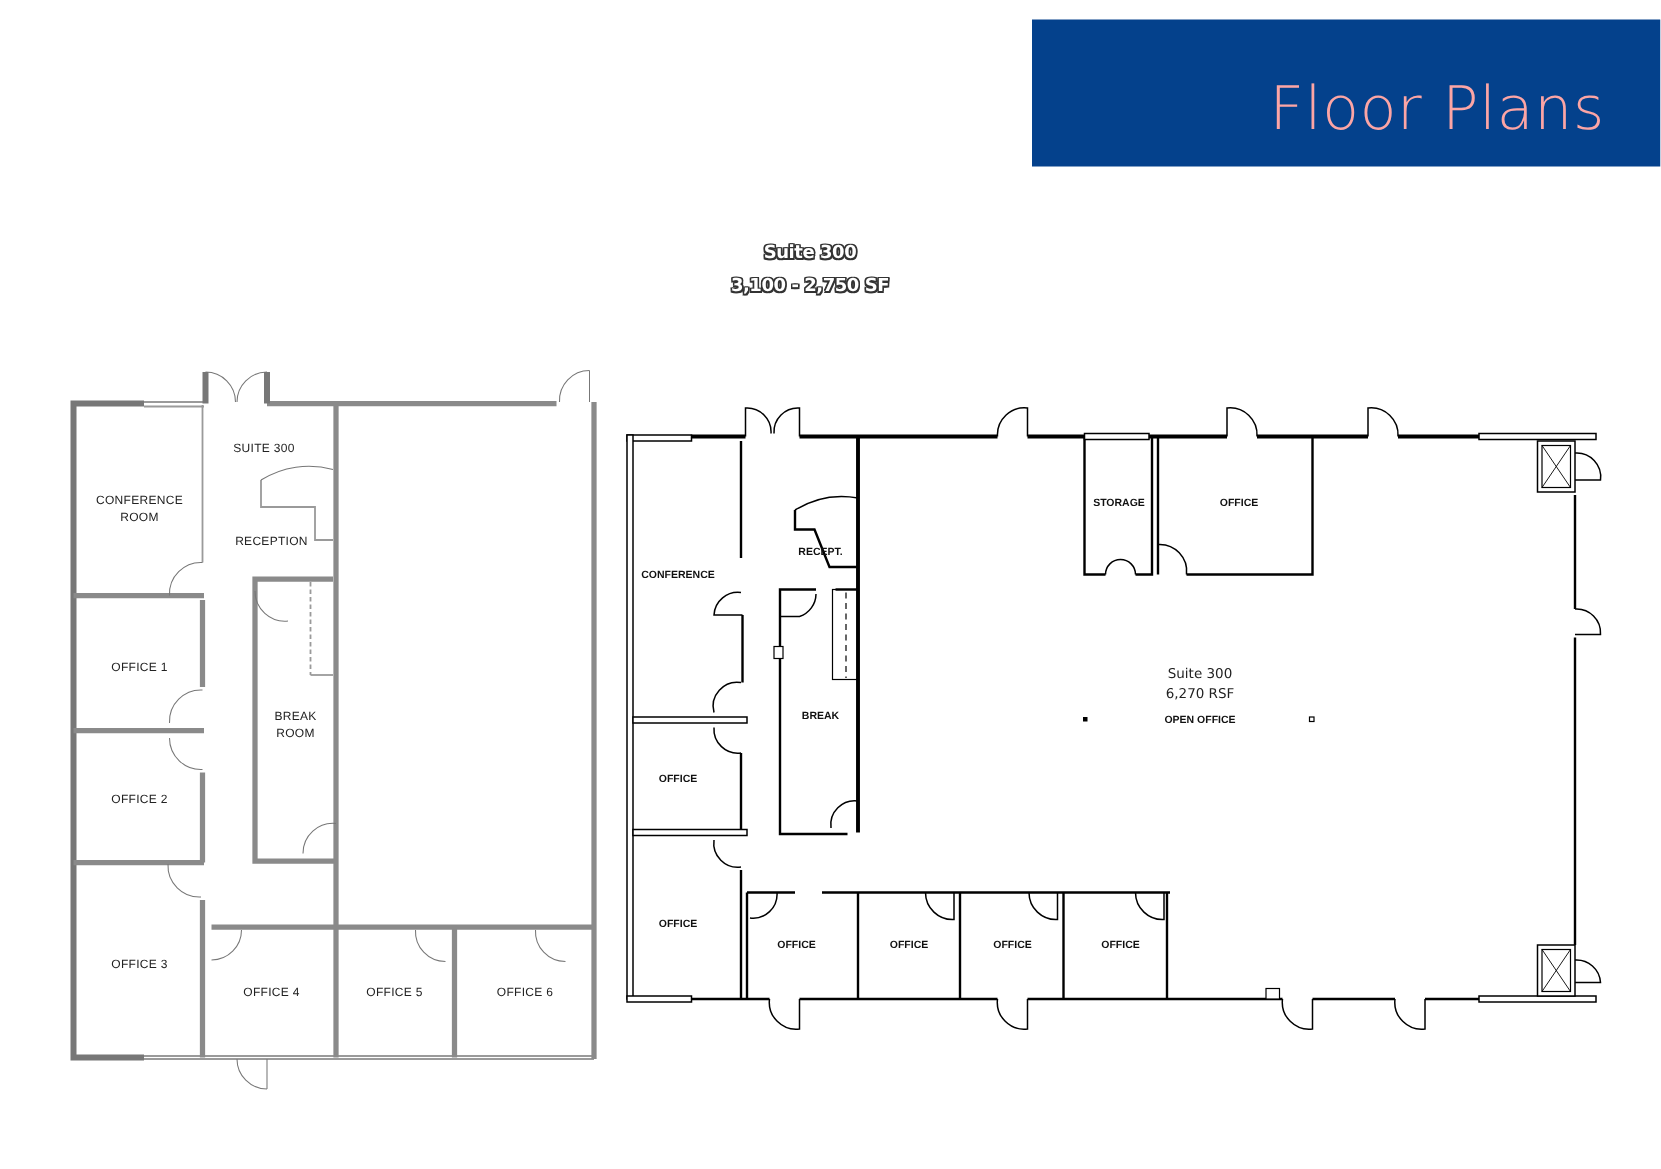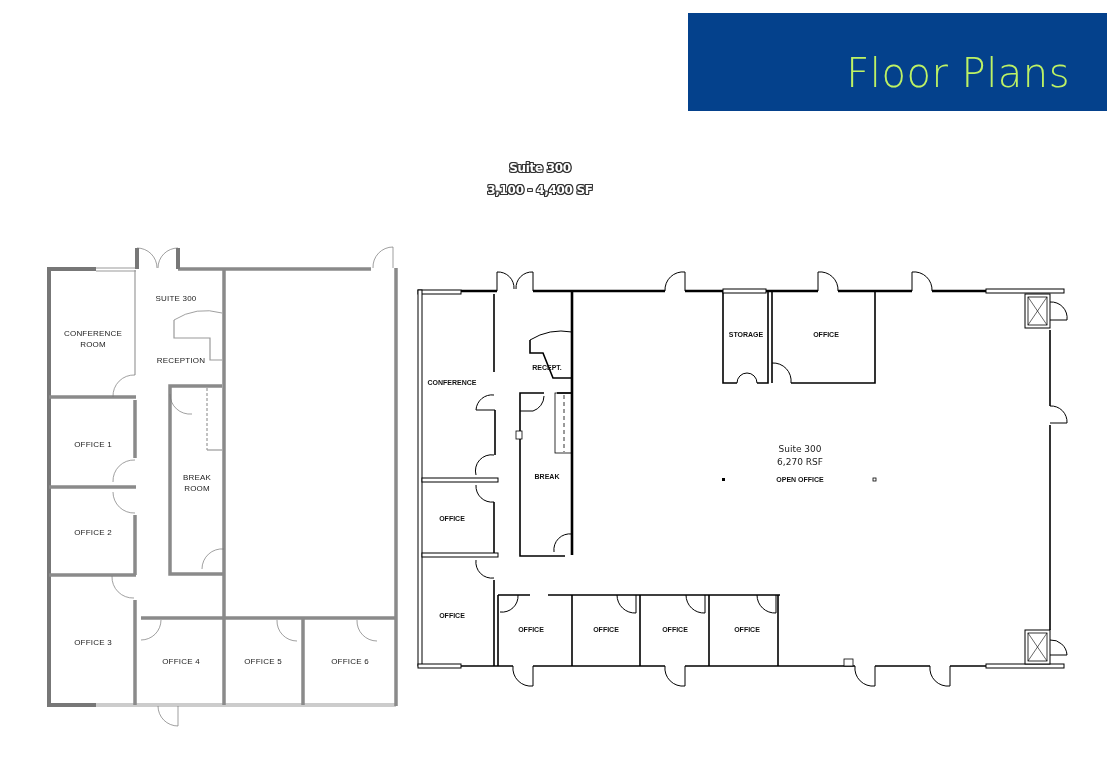--- a/index.html
+++ b/index.html
@@ -1,18 +1,18 @@
 <!DOCTYPE html>
 <html><head>
 <meta charset="utf-8">
 <style>
   html, body { margin: 0; padding: 0; background: #ffffff; }
   body { width: 1107px; height: 779px; position: relative; overflow: hidden; font-family: "Liberation Sans", sans-serif; }
   .title-banner { position: absolute; left: 688px; top: 13px; width: 419px; height: 98px; background: #04418c; }
-  .title-banner .title-text { position: absolute; right: 37px; top: 40px; color: #bef264; font-family: "DejaVu Sans", sans-serif; font-weight: 200; font-size: 40px; line-height: 1; letter-spacing: 0.5px; }
+  .title-banner .title-text { position: absolute; right: 37px; top: 40px; color: #fca5a5; font-family: "DejaVu Sans", sans-serif; font-weight: 200; font-size: 40px; line-height: 1; letter-spacing: 0.5px; }
   .suite-heading { position: absolute; left: 440px; top: 157px; width: 200px; text-align: center; font-family: "DejaVu Sans", sans-serif; font-weight: bold; font-size: 12px; color: #ffffff; line-height: 22px;
     text-shadow: -1px -1px 0 #333, 1px -1px 0 #333, -1px 1px 0 #333, 1px 1px 0 #333, 0 1px 0 #333, 1px 0 0 #333, 0 -1px 0 #333, -1px 0 0 #333; letter-spacing: -0.3px; }
   svg.plan { position: absolute; left: 0; top: 0; }
   .lbl-a { font-family: "Liberation Sans", sans-serif; font-size: 8px; fill: #222; letter-spacing: 0.2px; }
   .lbl-b { font-family: "Liberation Sans", sans-serif; font-size: 7px; font-weight: bold; fill: #111; }
   .lbl-c { font-family: "DejaVu Sans", sans-serif; font-size: 9px; fill: #222; }
   .wa { stroke: #8a8a8a; stroke-width: 3.5; fill: none; }
   .wa-thin { stroke: #9a9a9a; stroke-width: 1.2; fill: none; }
   .wa-dark { stroke: #777; stroke-width: 4; fill: none; }
   .door-a { stroke: #777; stroke-width: 0.7; fill: none; }
@@ -23,21 +23,21 @@
 </style>
 </head>
 <body>
 
 <div class="title-banner">
   <div class="title-text">Floor Plans</div>
 </div>
 
 <div class="suite-heading">
   <div>Suite 300</div>
-  <div>3,100 - 4,400 SF</div>
+  <div>3,100 - 2,750 SF</div>
 </div>
 
 <svg class="plan" width="1107" height="779" viewBox="0 0 1107 779">
 
   <g>
 
     <path class="wa-dark" d="M96 269 L49 269 L49 705 L96 705"></path>
     <line class="wa-thin" x1="96" y1="268" x2="136" y2="268"></line>
     <line class="wa-thin" x1="96" y1="271" x2="136" y2="271"></line>
     <line class="wa-thin" x1="96" y1="704" x2="396" y2="704"></line>

